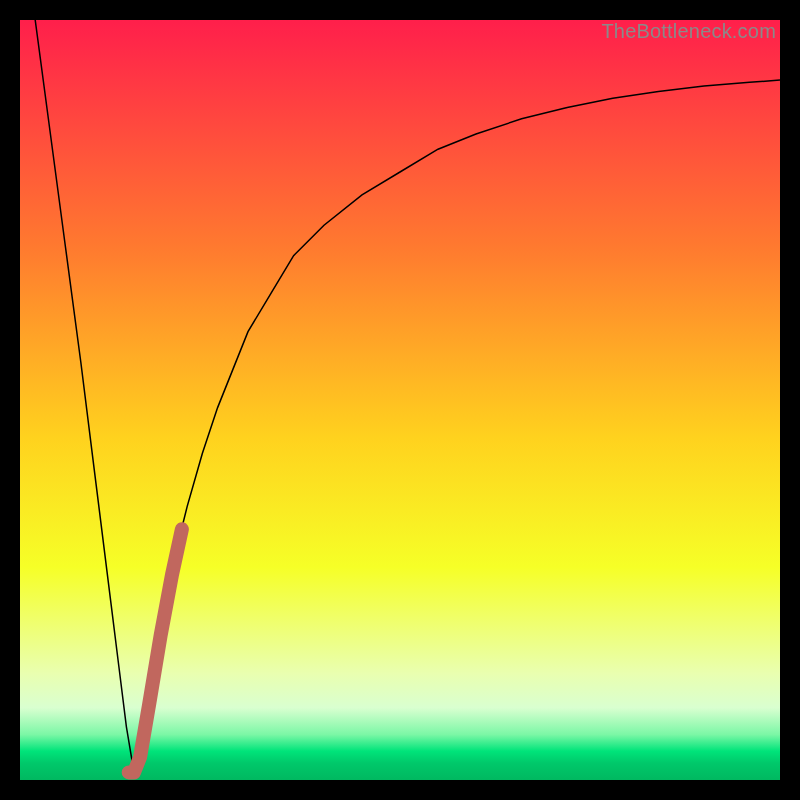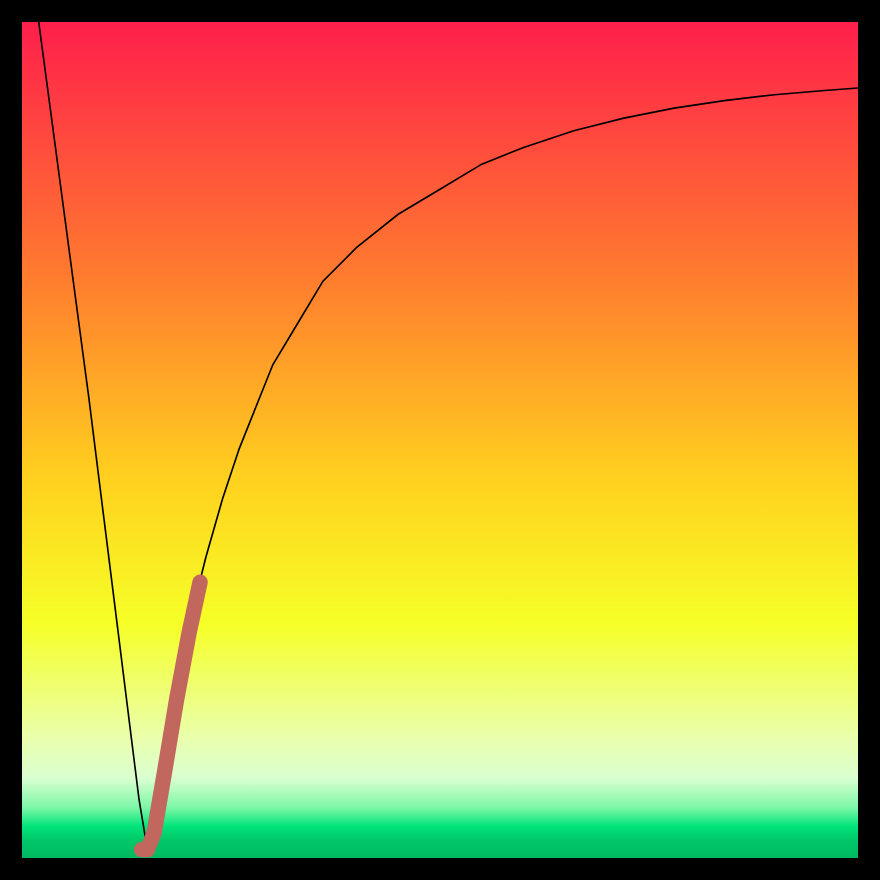--- a/index.html
+++ b/index.html
@@ -54,13 +54,14 @@
           <stop offset="94.00%" stop-color="#7cf7a6"></stop>
           <stop offset="96.20%" stop-color="#00e47a"></stop>
           <stop offset="97.80%" stop-color="#00c86a"></stop>
           <stop offset="100.00%" stop-color="#00b860"></stop>
         </linearGradient>
     </defs>
     <rect id="bg-rect" x="0" y="0" width="760" height="760" fill="url(#bg-grad)"></rect>
     <path id="curve-main" fill="none" stroke="#000000" stroke-width="1.5" d="M15.20 0.00 L30.40 114.00 L45.60 228.00 L60.80 342.00 L76.00 463.60 L91.20 585.20 L98.80 646.00 L106.40 706.80 L114.00 752.40 L121.60 706.80 L136.80 623.20 L152.00 547.20 L167.20 486.40 L182.40 433.20 L197.60 387.60 L212.80 349.60 L228.00 311.60 L250.80 273.60 L273.60 235.60 L304.00 205.20 L342.00 174.80 L380.00 152.00 L418.00 129.20 L456.00 114.00 L501.60 98.80 L547.20 87.40 L592.80 78.28 L638.40 71.44 L684.00 66.12 L729.60 62.32 L760.00 60.04"></path>
     <path id="curve-highlight" fill="none" stroke="#c1675e" stroke-width="14" stroke-linecap="round" stroke-linejoin="round" d="M108.68 752.40 L114.00 752.40 L120.08 737.20 L129.20 684.00 L140.60 615.60 L152.00 554.80 L161.88 509.20"></path>
   </svg>
+  <div class="watermark">TheBottleneck.com</div>
 </div>
 
 </body></html>

